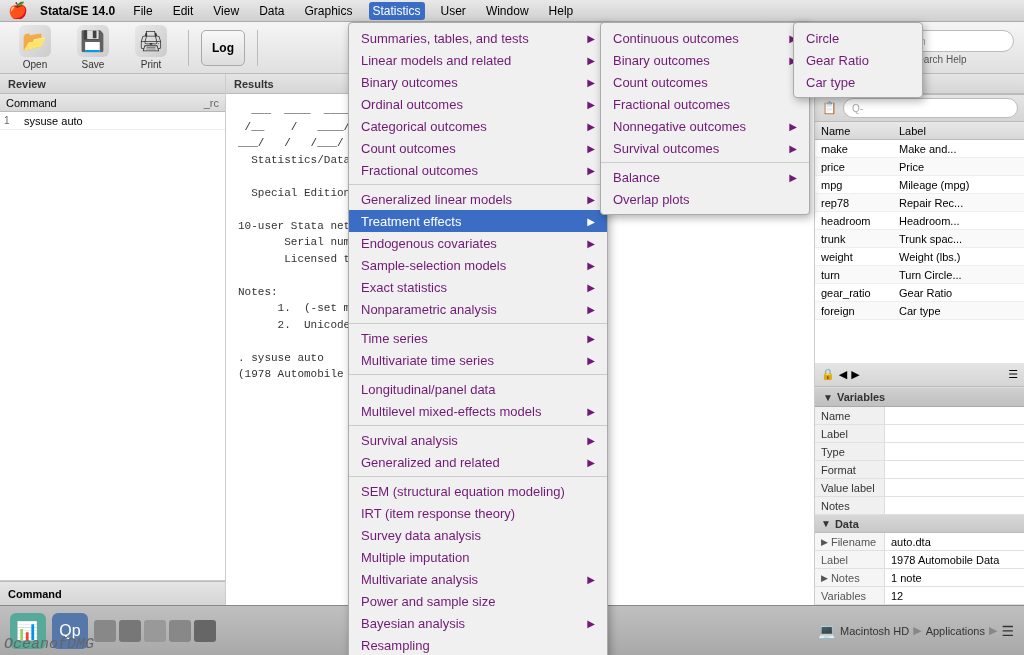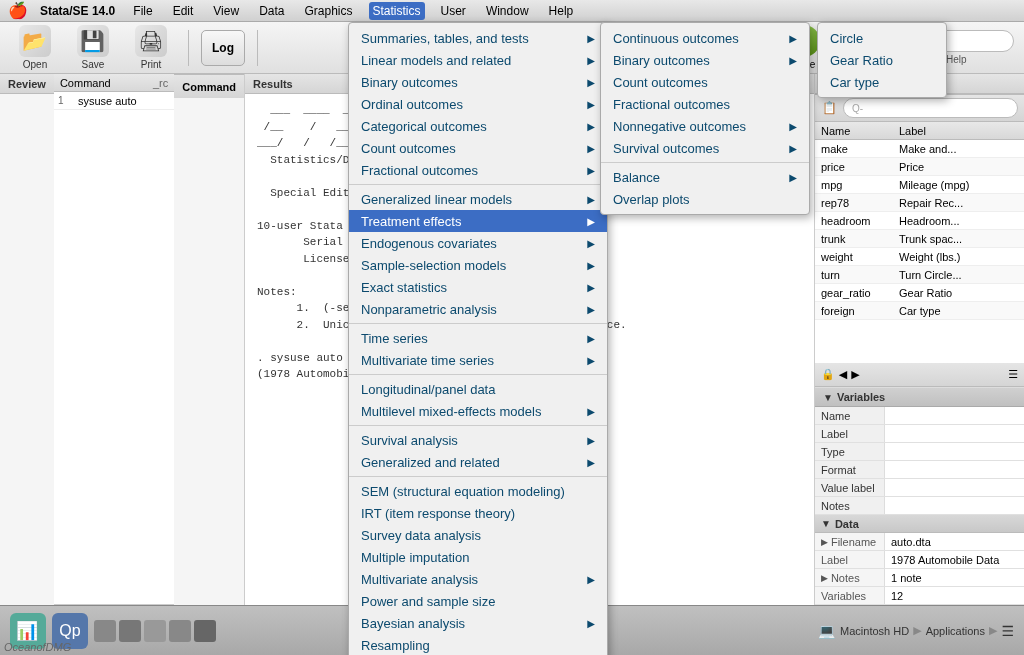--- a/index.html
+++ b/index.html
@@ -143,24 +143,25 @@
     }
 
     
     .content-area {
       display: flex;
       height: calc(100% - 52px);
     }
 
     
     .left-panel {
-      width: 245px;
+      width: 226px;
       background: #f5f5f5;
       border-right: 1px solid #ccc;
       display: flex;
+      flex-direction: column;
     }
     .panel-header {
       height: 20px;
       background: linear-gradient(to bottom, #e5e5e5, #d5d5d5);
       border-bottom: 1px solid #bbb;
       display: flex;
       align-items: center;
       padding: 0 8px;
       font-size: 11px;
       font-weight: bold;
@@ -421,21 +422,21 @@
       z-index: 1001;
       border-radius: 4px;
       padding: 4px 0;
     }
     .menu-item {
       height: 22px;
       display: flex;
       align-items: center;
       padding: 0 12px;
       font-size: 13px;
-      color: #0c4a6e;
+      color: #701a75;
       position: relative;
       cursor: pointer;
     }
     .menu-item:hover, .menu-item.active {
       background: #3c6dc4;
       color: white;
     }
     .menu-item.active {
       background: #3c6dc4;
       color: white;
@@ -472,21 +473,20 @@
       position: absolute;
       top: 22px;
       left: 793px;
       background: #f0f0f0;
       border: 1px solid #aaa;
       box-shadow: 2px 3px 8px rgba(0,0,0,0.3);
       min-width: 130px;
       z-index: 1003;
       border-radius: 4px;
       padding: 4px 0;
-      margin-left: 24px;
     }
 
     
     .taskbar {
       position: absolute;
       bottom: 0;
       left: 0;
       right: 0;
       height: 50px;
       background: linear-gradient(to bottom, #c0c0c0, #a8a8a8);
@@ -515,23 +515,24 @@
       font-size: 11px;
       color: #333;
     }
     .taskbar-path-sep {
       color: #888;
     }
     .ocean-label {
       position: absolute;
       bottom: 2px;
       left: 4px;
-      font-size: 11px;
+      font-size: 15px;
       color: #666;
       font-style: italic;
+      font-family: Liberation Mono, monospace;
     }
   </style>
 </head>
 <body>
 
 <div class="menubar">
   <span class="menubar-apple">🍎</span>
   <span class="menubar-app-name">Stata/SE 14.0</span>
   <span class="menubar-item">File</span>
   <span class="menubar-item">Edit</span>

